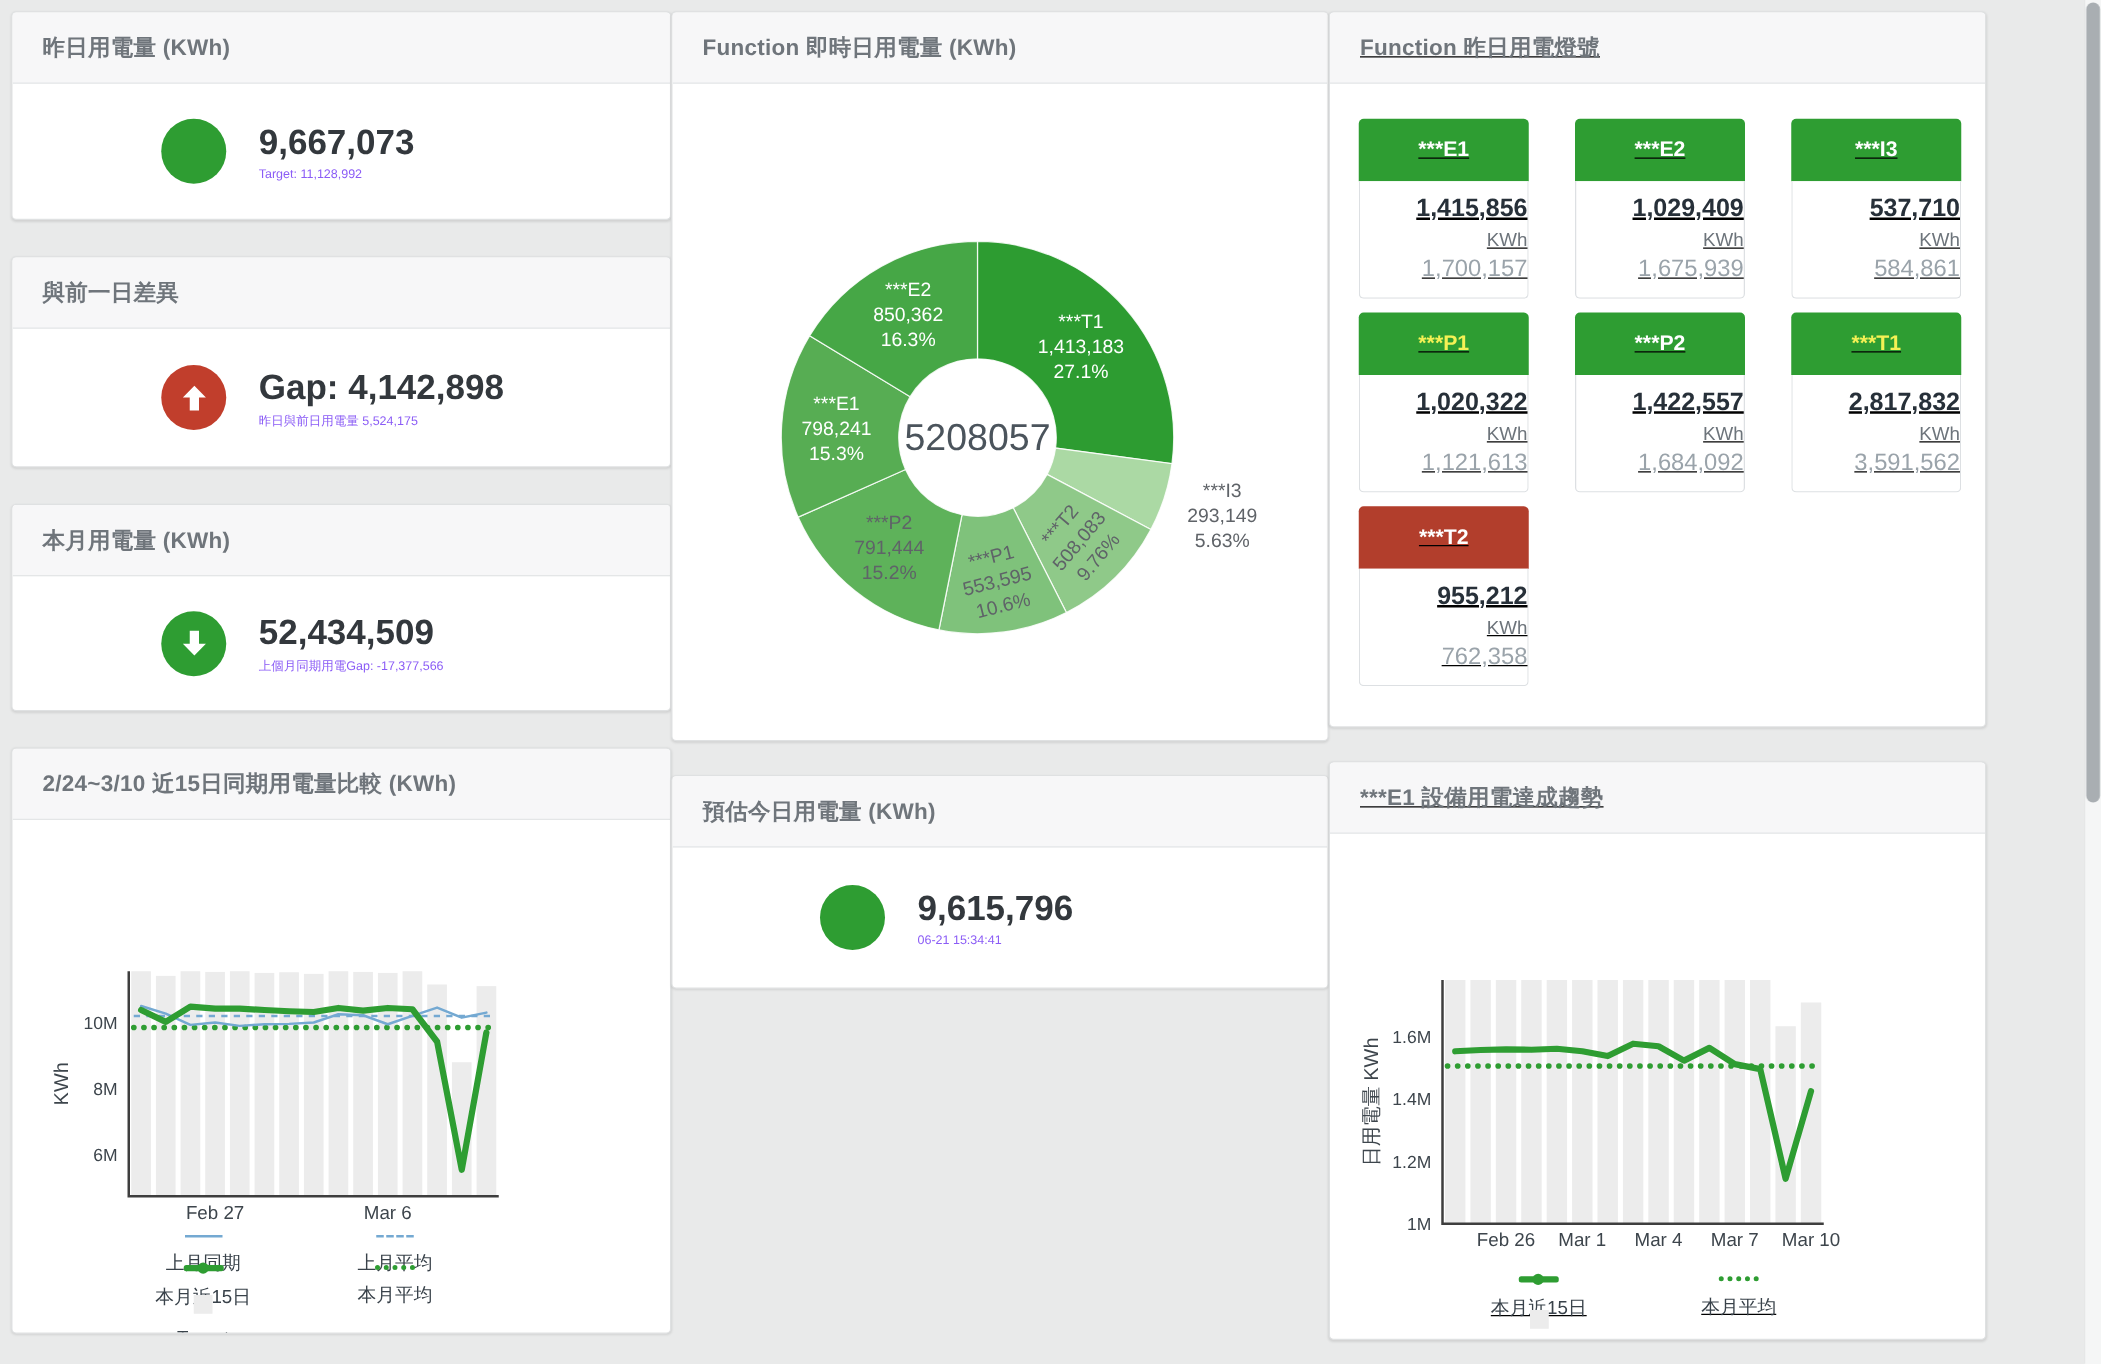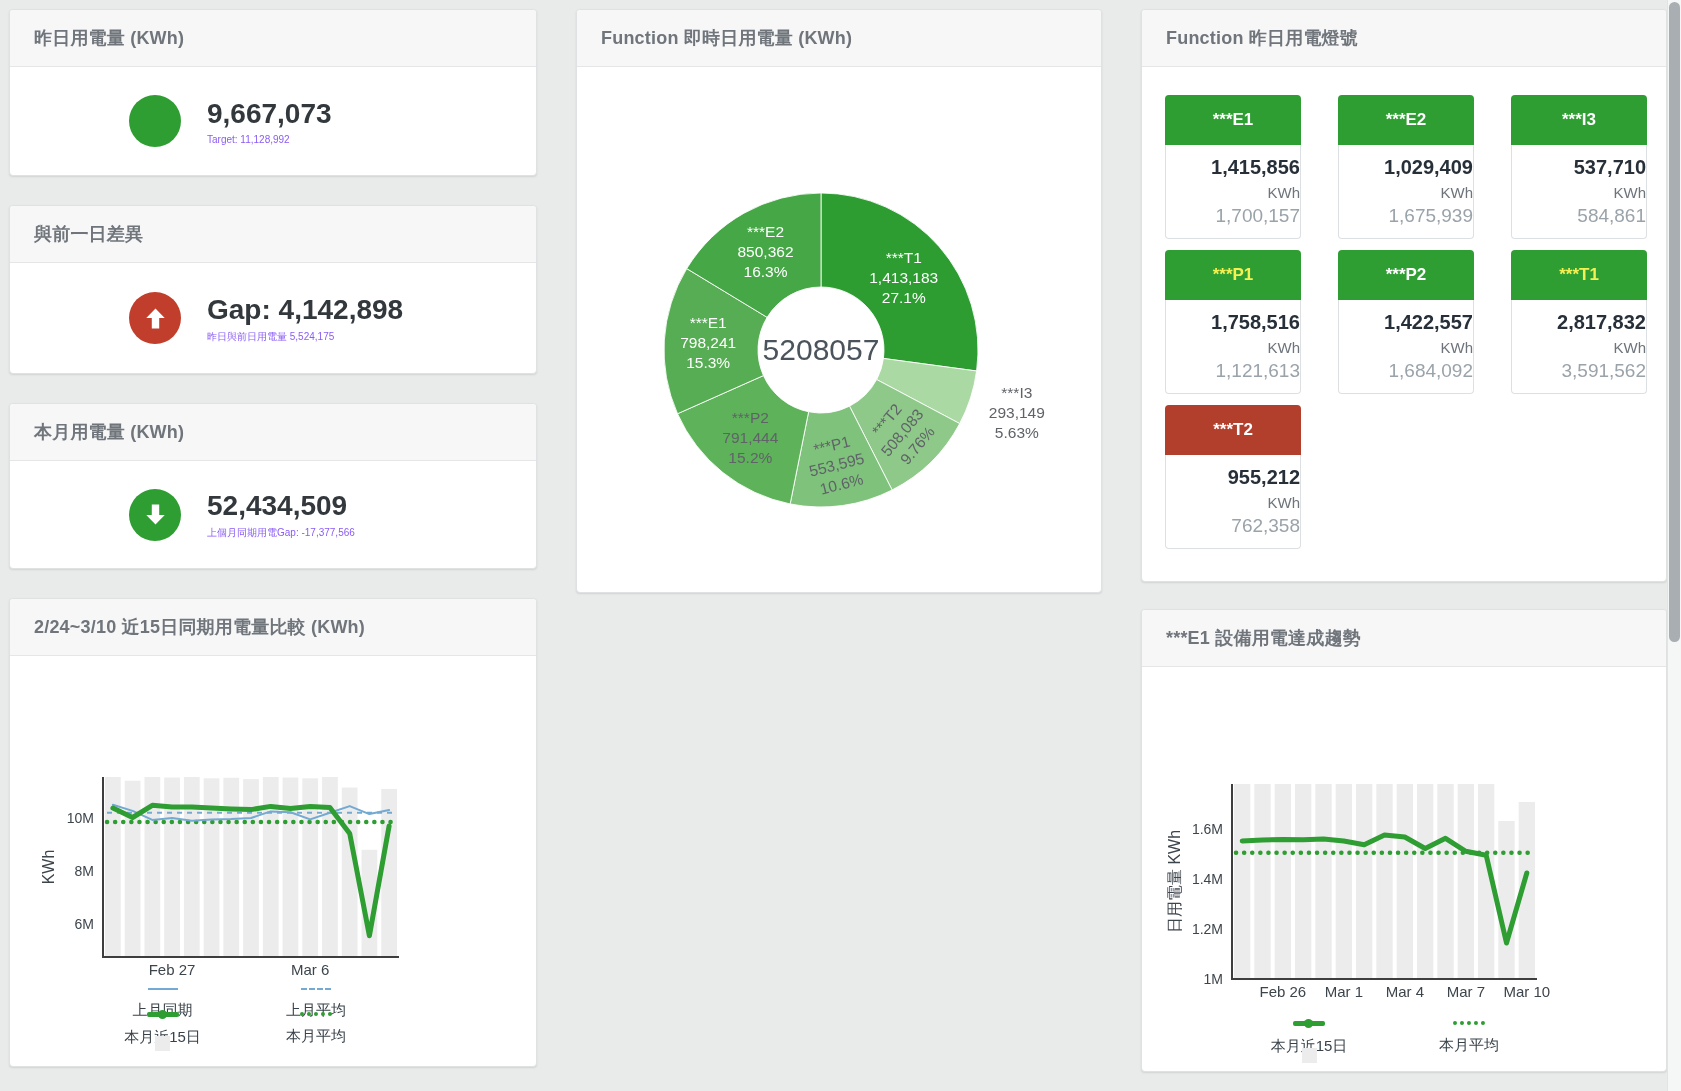--- a/index.html
+++ b/index.html
@@ -1,25 +1,25 @@
 <!DOCTYPE html>
 <html><head>
 <meta charset="utf-8">
 <style>
   html,body{margin:0;padding:0;}
   body{
     width:1681px;height:1091px;overflow:hidden;background:#e9eaea;
     font-family:"Liberation Sans","DejaVu Sans",sans-serif;
     -webkit-font-smoothing:antialiased;
   }
-  .page{display:flex;gap:39px;padding:9px 0 0 9px;width:1624px;box-sizing:border-box;}
+  .page{display:flex;padding:9px 0 0 9px;width:1624px;box-sizing:border-box;}
   .col{display:flex;flex-direction:column;}
   .col-left{width:528px;gap:29px;}
   .col-mid{width:526px;gap:27px;}
-  .col-right{width:526px;gap:27px;}
+  .col-right{width:526px;gap:27px;text-decoration:underline;}
 
   .card{
     background:#fff;border:1px solid #dfe1e2;border-radius:4px;
     box-shadow:0 1px 2px rgba(0,0,0,.10);
     display:flex;flex-direction:column;overflow:hidden;box-sizing:border-box;
   }
   .card-header{
     height:57px;min-height:57px;background:#f7f7f8;border-bottom:1px solid #e4e6e7;
     display:flex;align-items:center;padding:0 24px;
     font-size:18px;font-weight:700;color:#6f757b;letter-spacing:.2px;box-sizing:border-box;
@@ -217,20 +217,30 @@
             <g transform="rotate(0 188.5253084913335 184.50837496508507)">
               <text x="188.5253084913335" y="169.50837496508507" text-anchor="middle" font-size="15.5" fill="#ffffff">***E2</text>
               <text x="188.5253084913335" y="189.50837496508507" text-anchor="middle" font-size="15.5" fill="#ffffff">850,362</text>
               <text x="188.5253084913335" y="209.50837496508507" text-anchor="middle" font-size="15.5" fill="#ffffff">16.3%</text>
             </g>
             <text x="244" y="293" text-anchor="middle" font-size="30" fill="#4b545c">5208057</text>
           </svg>
       </div>
     </section>
 
+    <section class="card" style="height:171px">
+      <header class="card-header">預估今日用電量 (KWh)</header>
+      <div class="card-body stat-body">
+        <span class="stat-icon bg-green"></span>
+        <span class="stat-text">
+          <div class="stat-value">9,615,796</div>
+          <div class="stat-sub">06-21 15:34:41</div>
+        </span>
+      </div>
+    </section>
   </div>
 
   <div class="col col-right">
 
     <section class="card" style="height:573px">
       <header class="card-header">Function 昨日用電燈號</header>
       <div class="card-body">
         <div class="tiles">
             <div class="tile">
               <div class="tile-header" style="background: rgb(46, 157, 50); color: rgb(255, 255, 255);">***E1</div>
@@ -252,21 +262,21 @@
               <div class="tile-header" style="background: rgb(46, 157, 50); color: rgb(255, 255, 255);">***I3</div>
               <div class="tile-body">
                 <div class="tile-value">537,710</div>
                 <div class="tile-unit">KWh</div>
                 <div class="tile-target">584,861</div>
               </div>
             </div>
             <div class="tile">
               <div class="tile-header" style="background: rgb(46, 157, 50); color: rgb(245, 241, 85);">***P1</div>
               <div class="tile-body">
-                <div class="tile-value">1,758,516</div>
+                <div class="tile-value">1,020,322</div>
                 <div class="tile-unit">KWh</div>
                 <div class="tile-target">1,121,613</div>
               </div>
             </div>
             <div class="tile">
               <div class="tile-header" style="background: rgb(46, 157, 50); color: rgb(255, 255, 255);">***P2</div>
               <div class="tile-body">
                 <div class="tile-value">1,422,557</div>
                 <div class="tile-unit">KWh</div>
                 <div class="tile-target">1,684,092</div>

